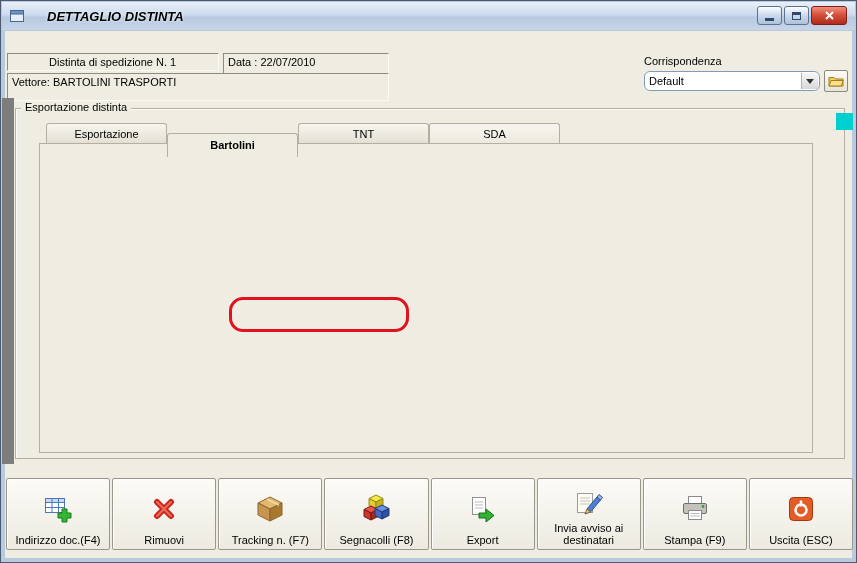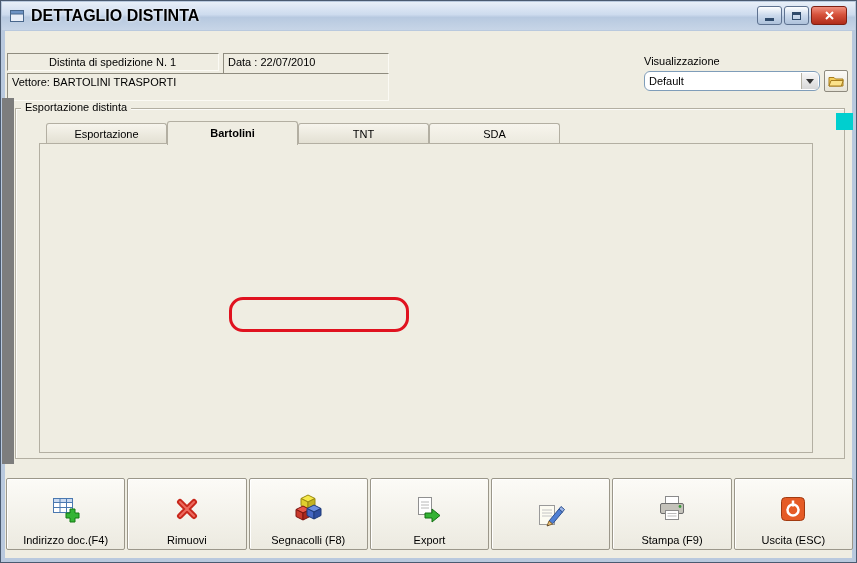--- a/index.html
+++ b/index.html
@@ -18,22 +18,23 @@
     overflow:hidden;
   }
   
   #titlebar{
     position:absolute; left:1px; top:1px; right:1px; height:28px;
     background:linear-gradient(180deg,#E8EFF8 0%,#CDDBEE 45%,#B7C9E0 55%,#C7D5E7 100%);
     display:flex; align-items:center;
   }
   #app-icon{ margin-left:7px; display:flex; }
   #title-text{
-    margin-left:6px; font-weight:bold; font-size:16px;
+    margin-left:22px; font-weight:bold; font-size:13px;
     text-shadow:0 0 3px #fff;
+    font-style:italic;
   }
   #win-buttons{ position:absolute; right:8px; top:4px; display:flex; gap:2px; }
   .winbtn{
     height:19px; border:1px solid #5E7290; border-radius:3px;
     background:linear-gradient(180deg,#FDFEFF,#CBD9EC 50%,#AEC2DB);
     display:flex; align-items:center; justify-content:center;
   }
   .winbtn.min,.winbtn.max{ width:25px; }
   .winbtn.close{
     width:36px;
@@ -194,40 +195,40 @@
       </div>
     </div>
   </div>
 
   <div id="client">
 
     <div class="abs sunken-box" style="left:2px;top:22px;width:212px;height:18px;padding-left:41px;">Distinta di spedizione N. 1</div>
     <div class="abs sunken-box" style="left:218px;top:22px;width:166px;height:32px;">Data : 22/07/2010</div>
     <div class="abs sunken-box" style="left:2px;top:42px;width:382px;height:28px;">Vettore: BARTOLINI TRASPORTI</div>
 
-    <div class="abs" style="left:639px;top:24px;">Visualizzazione</div>
+    <div class="abs" style="left:639px;top:24px;">Corrispondenza</div>
     <div class="abs" id="viz-combo" style="left:639px;top:40px;width:176px;border-radius:6px;">
       <span>Default</span>
       <span class="arrow-btn">
           <span class="tri-down-sm"></span>
         </span>
     </div>
     <div class="abs tool-btn" style="left:819px;top:39px;width:24px;height:22px;">
       <svg width="16" height="16" viewBox="0 0 16 16">
         <path d="M1 4.5 L1 13 L15 13 L15 6 L7.5 6 L6 4.5 Z" fill="#F4CE5C" stroke="#A67C1E"></path>
         <path d="M1 13 L3 7.5 L15.2 7.5 L13.3 13 Z" fill="#FBE28A" stroke="#A67C1E"></path>
       </svg>
     </div>
 
     <div class="abs" id="export-group" style="left:10px;top:77px;width:830px;height:351px;"></div>
     <div class="abs" id="export-group-label" style="left:16px;top:70px;">Esportazione distinta</div>
 
     <div class="abs" id="tab-panel" style="left:34px;top:112px;width:774px;height:310px;"></div>
     <div class="abs tab" style="left:41px;top:92px;width:121px;height:20px;">Esportazione</div>
-    <div class="abs tab active" style="left:162px;top:90px;width:131px;height:24px;">Bartolini</div>
+    <div class="abs tab active" style="left:162px;top:102px;width:131px;height:24px;">Bartolini</div>
     <div class="abs tab" style="left:293px;top:92px;width:131px;height:20px;">TNT</div>
     <div class="abs tab" style="left:424px;top:92px;width:131px;height:36px;">SDA</div>
 
     <div class="abs form-label" style="left:34px;top:128px;width:192px;">Codice cliente mittente (VABCCM) :</div>
     <input class="abs txt-input" style="left: 229px; top: 128px; width: 133px;" value="">
 
     <div class="abs form-label" style="left:34px;top:153px;width:192px;">Punto operativo partenza (VABLNP) :</div>
     <input class="abs txt-input" style="left: 229px; top: 153px; width: 133px;" value="">
 
     <div class="abs form-label" style="left:34px;top:178px;width:192px;">Codice tariffa (VABCTR) :</div>
@@ -375,20 +376,31 @@
       <div class="tb-cell">
         <div class="tb-iconwrap">
           <svg width="30" height="30" viewBox="0 0 30 30">
             <path d="M8 8 L22 22 M22 8 L8 22" stroke="#C8281C" stroke-width="6" stroke-linecap="round"></path>
             <path d="M8 8 L22 22 M22 8 L8 22" stroke="#EE6A5E" stroke-width="2" stroke-linecap="round"></path>
           </svg>
         </div>
         <div class="tb-label">Rimuovi</div>
       </div>
 
+      <div class="tb-cell">
+        <div class="tb-iconwrap">
+          <svg width="30" height="30" viewBox="0 0 30 30">
+            <polygon points="15,3 27,9 15,15 3,9" fill="#E2B96E" stroke="#8A6530"></polygon>
+            <polygon points="3,9 15,15 15,27 3,21" fill="#C89550" stroke="#8A6530"></polygon>
+            <polygon points="27,9 15,15 15,27 27,21" fill="#A9782F" stroke="#8A6530"></polygon>
+            <polygon points="12,4.5 24,10.5 24,12 12,6" fill="#F4E2BC"></polygon>
+          </svg>
+        </div>
+        <div class="tb-label">Tracking n. (F7)</div>
+      </div>
 
       <div class="tb-cell">
         <div class="tb-iconwrap">
           <svg width="30" height="30" viewBox="0 0 30 30">
             <g stroke="#9A8A10">
               <polygon points="15,1 22,4.5 15,8 8,4.5" fill="#F5E84A"></polygon>
               <polygon points="8,4.5 15,8 15,15 8,11.5" fill="#E0CF2E"></polygon>
               <polygon points="22,4.5 15,8 15,15 22,11.5" fill="#C4B322"></polygon>
             </g>
             <g stroke="#7A1410">
@@ -425,20 +437,21 @@
             <rect x="3.5" y="5.5" width="15" height="19" fill="#FCFBF2" stroke="#9A9A9A"></rect>
             <line x1="6" y1="10" x2="16" y2="10" stroke="#C4C4C4"></line>
             <line x1="6" y1="13" x2="16" y2="13" stroke="#C4C4C4"></line>
             <line x1="6" y1="16" x2="16" y2="16" stroke="#C4C4C4"></line>
             <polygon points="13,21 23,9 26.5,12 16.5,24" fill="#4F7FD4" stroke="#2C4F8E"></polygon>
             <polygon points="23,9 25,6.5 28.5,9.5 26.5,12" fill="#9FB8E8" stroke="#2C4F8E"></polygon>
             <polygon points="13,21 16.5,24 11,26" fill="#E8C078" stroke="#8A6530"></polygon>
             <polygon points="12,24.8 11,26 13,25.6" fill="#333"></polygon>
           </svg>
         </div>
+        <div class="tb-label">Invia avviso ai destinatari</div>
       </div>
 
       <div class="tb-cell">
         <div class="tb-iconwrap">
           <svg width="30" height="30" viewBox="0 0 30 30">
             <rect x="8.5" y="2.5" width="13" height="7" fill="#FFF" stroke="#8A8A8A"></rect>
             <rect x="3.5" y="9.5" width="23" height="10" rx="1.5" fill="#C4C2BA" stroke="#6E6E6E"></rect>
             <circle cx="23" cy="12.5" r="1.4" fill="#3A9A3A"></circle>
             <rect x="8.5" y="16.5" width="13" height="9" fill="#FFF" stroke="#8A8A8A"></rect>
             <line x1="10.5" y1="19.5" x2="19.5" y2="19.5" stroke="#BBB"></line>

